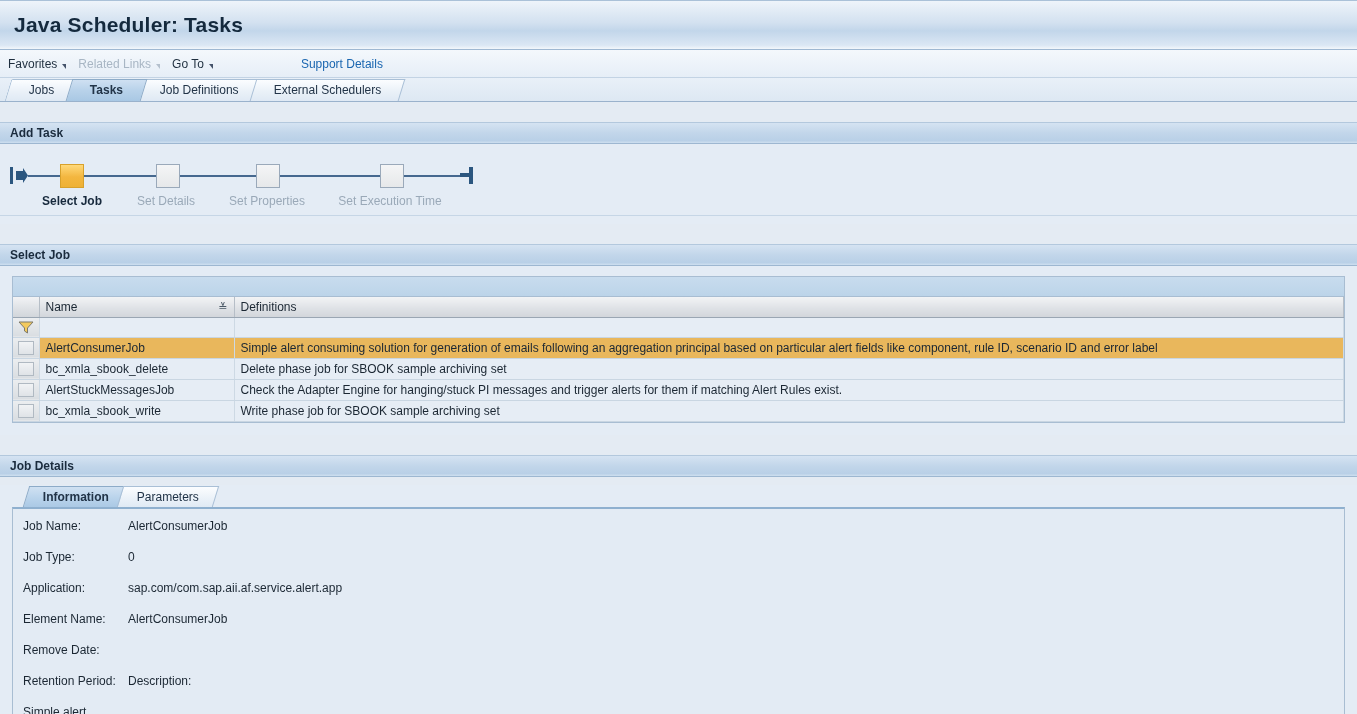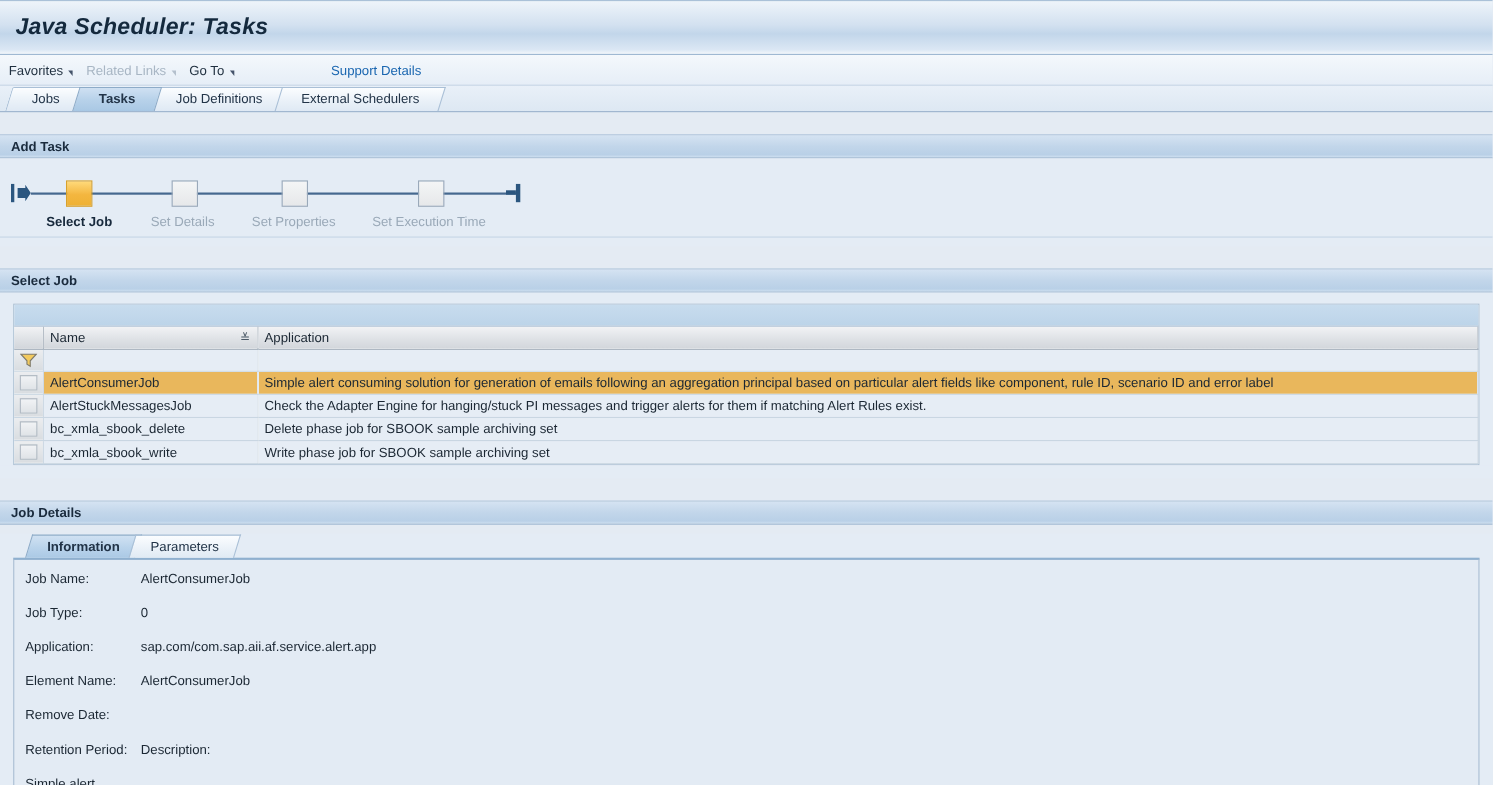--- a/index.html
+++ b/index.html
@@ -19,21 +19,20 @@
     height: 50px;
     background: linear-gradient(to bottom, #eef4fa 0%, #d3e1f0 45%, #c2d6ea 62%, #dbe7f4 92%, #f3f7fb 100%);
     border-top: 1px solid #aac1d8;
     border-bottom: 1px solid #9fb8d2;
     display: flex; align-items: center;
     padding-left: 14px;
   }
   .titlebar h1 {
     margin: 0;
     font-size: 21px;
-    font-style: italic;
     font-weight: bold;
     color: #14293d;
     letter-spacing: .2px;
   }
 
   
   .menubar {
     height: 28px;
     background: linear-gradient(to bottom, #f4f8fc 0%, #e6eef7 100%);
     border-bottom: 1px solid #c3d3e4;
@@ -361,21 +360,21 @@
             <col>
         </colgroup>
         <thead>
           <tr>
             <th class="selcol"></th>
             <th>
               <span>Name</span>
               <span class="sort-asc">≚</span>
             </th>
             <th>
-              <span>Application</span>
+              <span>Definitions</span>
             </th>
           </tr>
         </thead>
         <tbody>
           <tr class="filter-row">
             <td class="selcol">
               <svg class="funnel" width="16" height="15" viewBox="0 0 16 15">
                 <path d="M1 2 L15 2 L9.5 8 L9.5 13 L6.5 11 L6.5 8 Z" fill="#f2c killed" style="fill:#f3ca5e;stroke:#7e7a6b;stroke-width:1"></path>
               </svg>
             </td>
@@ -387,29 +386,29 @@
             <td class="selcol">
                 <div class="rowbtn"></div>
               </td>
             <td>AlertConsumerJob</td>
             <td>Simple alert consuming solution for generation of emails following an aggregation principal based on particular alert fields like component, rule ID, scenario ID and error label</td>
           </tr>
           <tr class="row">
             <td class="selcol">
                 <div class="rowbtn"></div>
               </td>
-            <td>AlertStuckMessagesJob</td>
-            <td>Check the Adapter Engine for hanging/stuck PI messages and trigger alerts for them if matching Alert Rules exist.</td>
+            <td>bc_xmla_sbook_delete</td>
+            <td>Delete phase job for SBOOK sample archiving set</td>
           </tr>
           <tr class="row">
             <td class="selcol">
                 <div class="rowbtn"></div>
               </td>
-            <td>bc_xmla_sbook_delete</td>
-            <td>Delete phase job for SBOOK sample archiving set</td>
+            <td>AlertStuckMessagesJob</td>
+            <td>Check the Adapter Engine for hanging/stuck PI messages and trigger alerts for them if matching Alert Rules exist.</td>
           </tr>
           <tr class="row">
             <td class="selcol">
                 <div class="rowbtn"></div>
               </td>
             <td>bc_xmla_sbook_write</td>
             <td>Write phase job for SBOOK sample archiving set</td>
           </tr>
         </tbody>
       </table>

